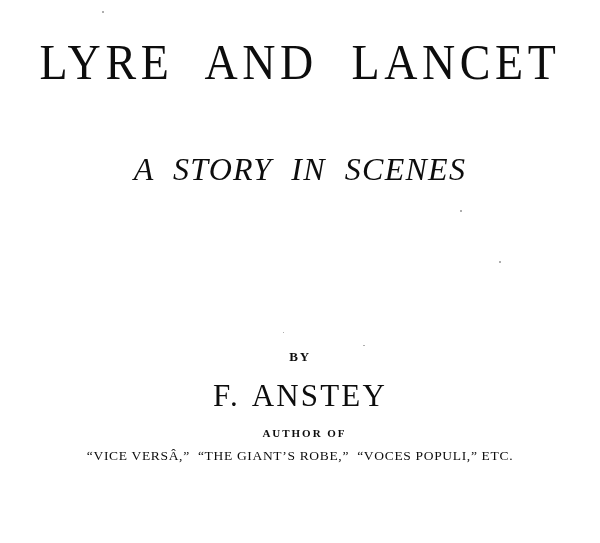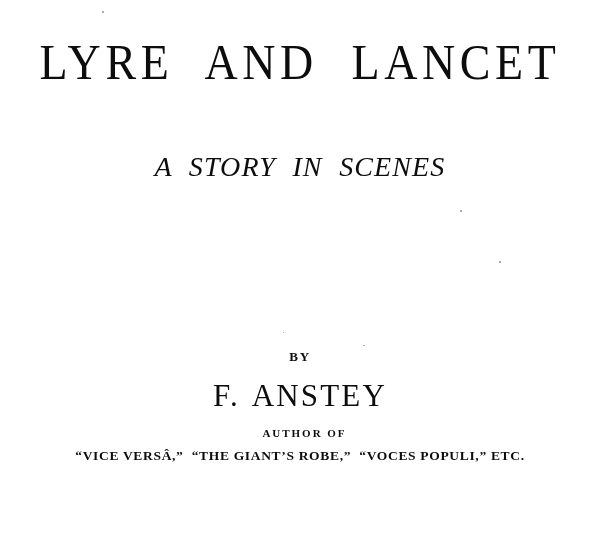--- a/index.html
+++ b/index.html
@@ -29,21 +29,21 @@
   .title {
     top: 36px;
     font-size: 46px;
     letter-spacing: 0.10em;
     word-spacing: 0.38em;
     transform: scaleY(1.08);
     transform-origin: top center;
   }
   .subtitle {
     top: 152px;
-    font-size: 28px;
+    font-size: 32px;
     font-style: italic;
     letter-spacing: 0.04em;
     word-spacing: 0.30em;
   }
   .by {
     top: 350px;
     font-size: 13px;
     font-weight: bold;
     letter-spacing: 0.14em;
   }
@@ -56,21 +56,21 @@
   .author-of {
     top: 427px;
     font-size: 11px;
     font-weight: bold;
     letter-spacing: 0.18em;
     margin-left: 9px;
   }
   .works {
     top: 449px;
     font-size: 13.5px;
-    font-weight: bold;
+    font-weight: normal;
     letter-spacing: 0.05em;
     white-space: pre;
   }
   .speck {
     position: absolute;
     background: #3a3a3a;
     border-radius: 50%;
     opacity: 0.55;
   }
   .speck.s1 { left: 102px; top: 11px;  width: 2px; height: 2px; }

